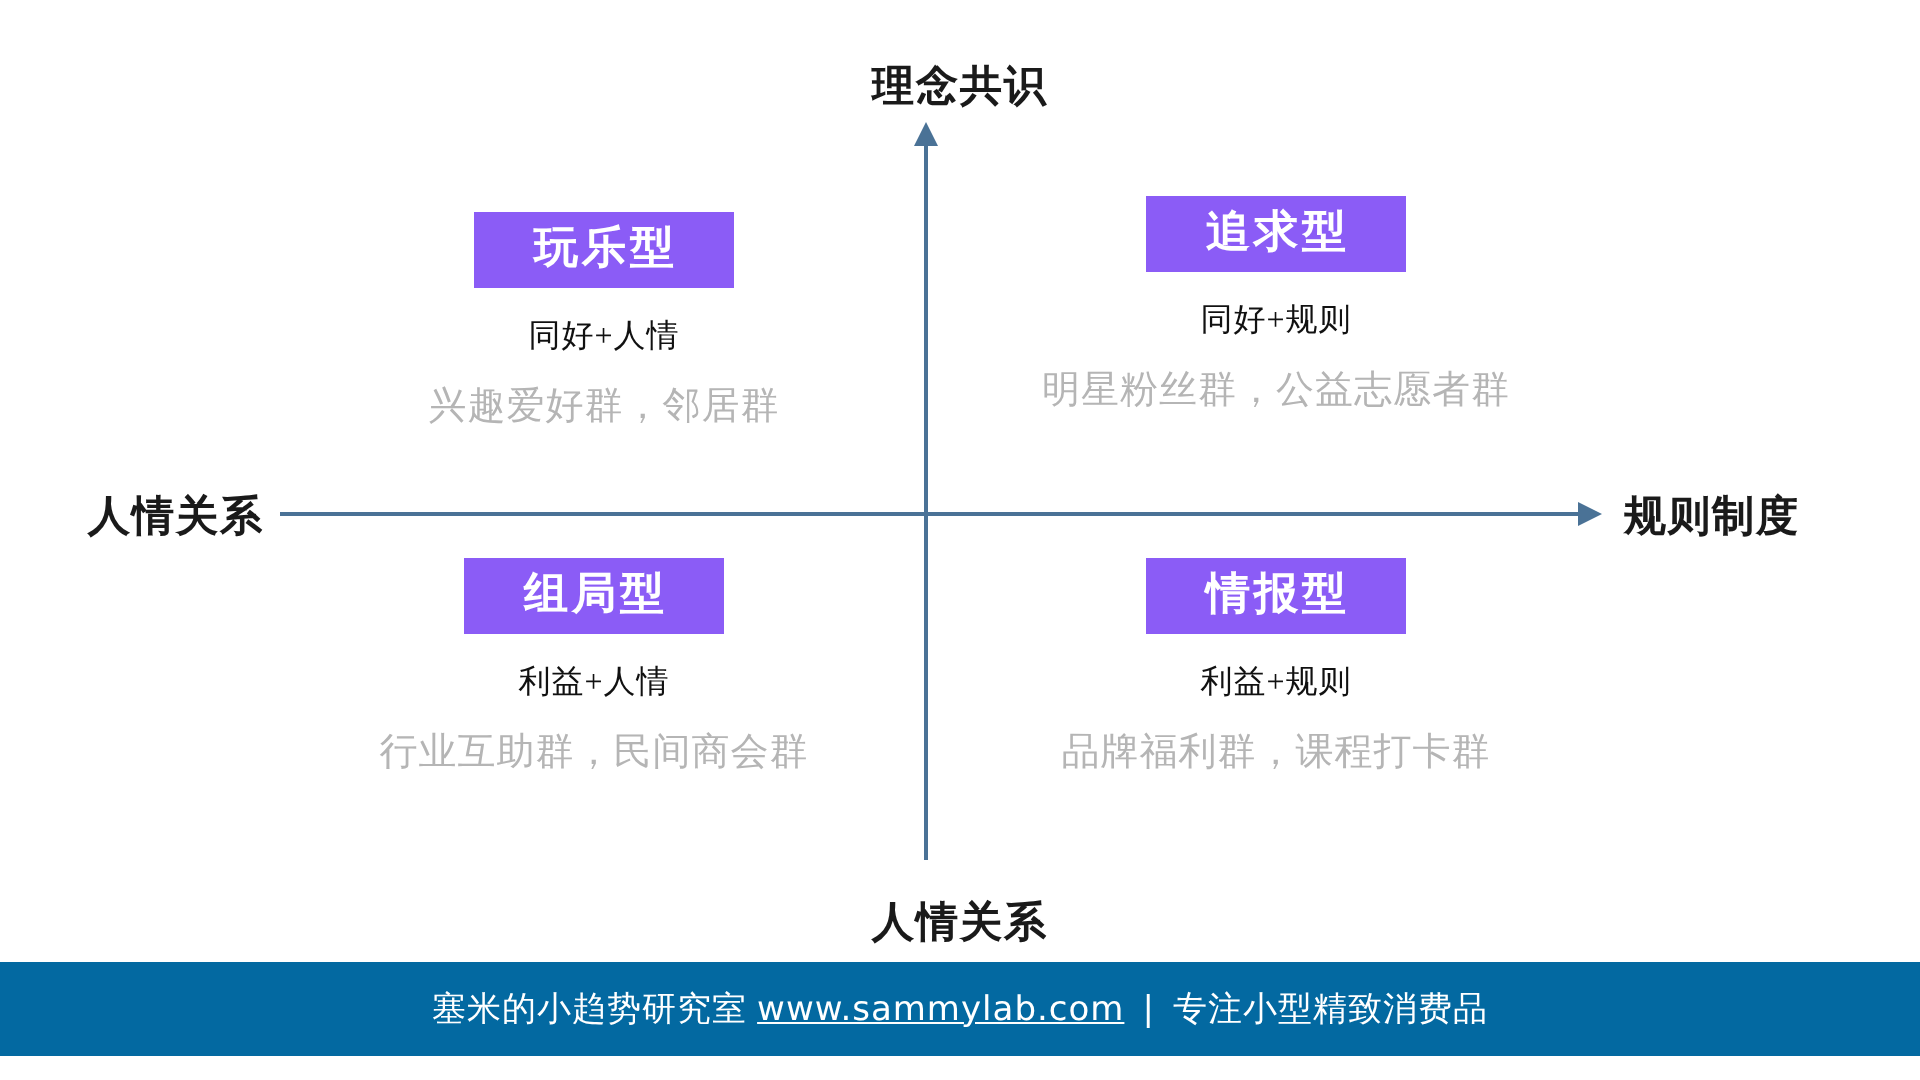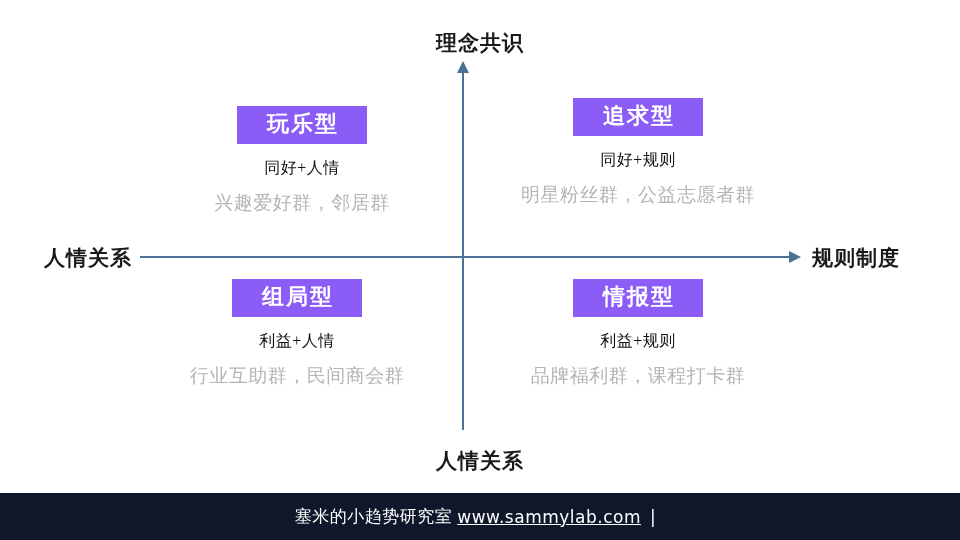--- a/index.html
+++ b/index.html
@@ -100,24 +100,24 @@
     margin-top: 11px;
     font-size: 19px;
     color: #b5b5b5;
     letter-spacing: 0.5px;
   }
 
   
   #footer-bar {
     position: absolute;
     left: 0;
-    bottom: 0;
+    bottom: 12px;
     width: 960px;
     height: 47px;
-    background: #0f172a;
+    background: #0369a1;
     display: flex;
     align-items: center;
     justify-content: center;
     font-family: "DejaVu Sans", "Liberation Sans", sans-serif;
   }
   .footer-text {
     color: #ffffff;
     font-size: 17px;
     letter-spacing: 0.5px;
   }
@@ -166,15 +166,16 @@
   <div id="quadrant-bottom-right" class="quadrant">
     <div class="badge">情报型</div>
     <div class="q-subtitle">利益+规则</div>
     <div class="q-examples">品牌福利群，课程打卡群</div>
   </div>
 
   <div id="footer-bar">
     <span class="footer-text">塞米的小趋势研究室</span>
     <span class="footer-text" id="footer-url">www.sammylab.com</span>
     <span class="footer-text" id="footer-divider">|</span>
+    <span class="footer-text">专注小型精致消费品</span>
   </div>
 
 </div>
 
 </body></html>

